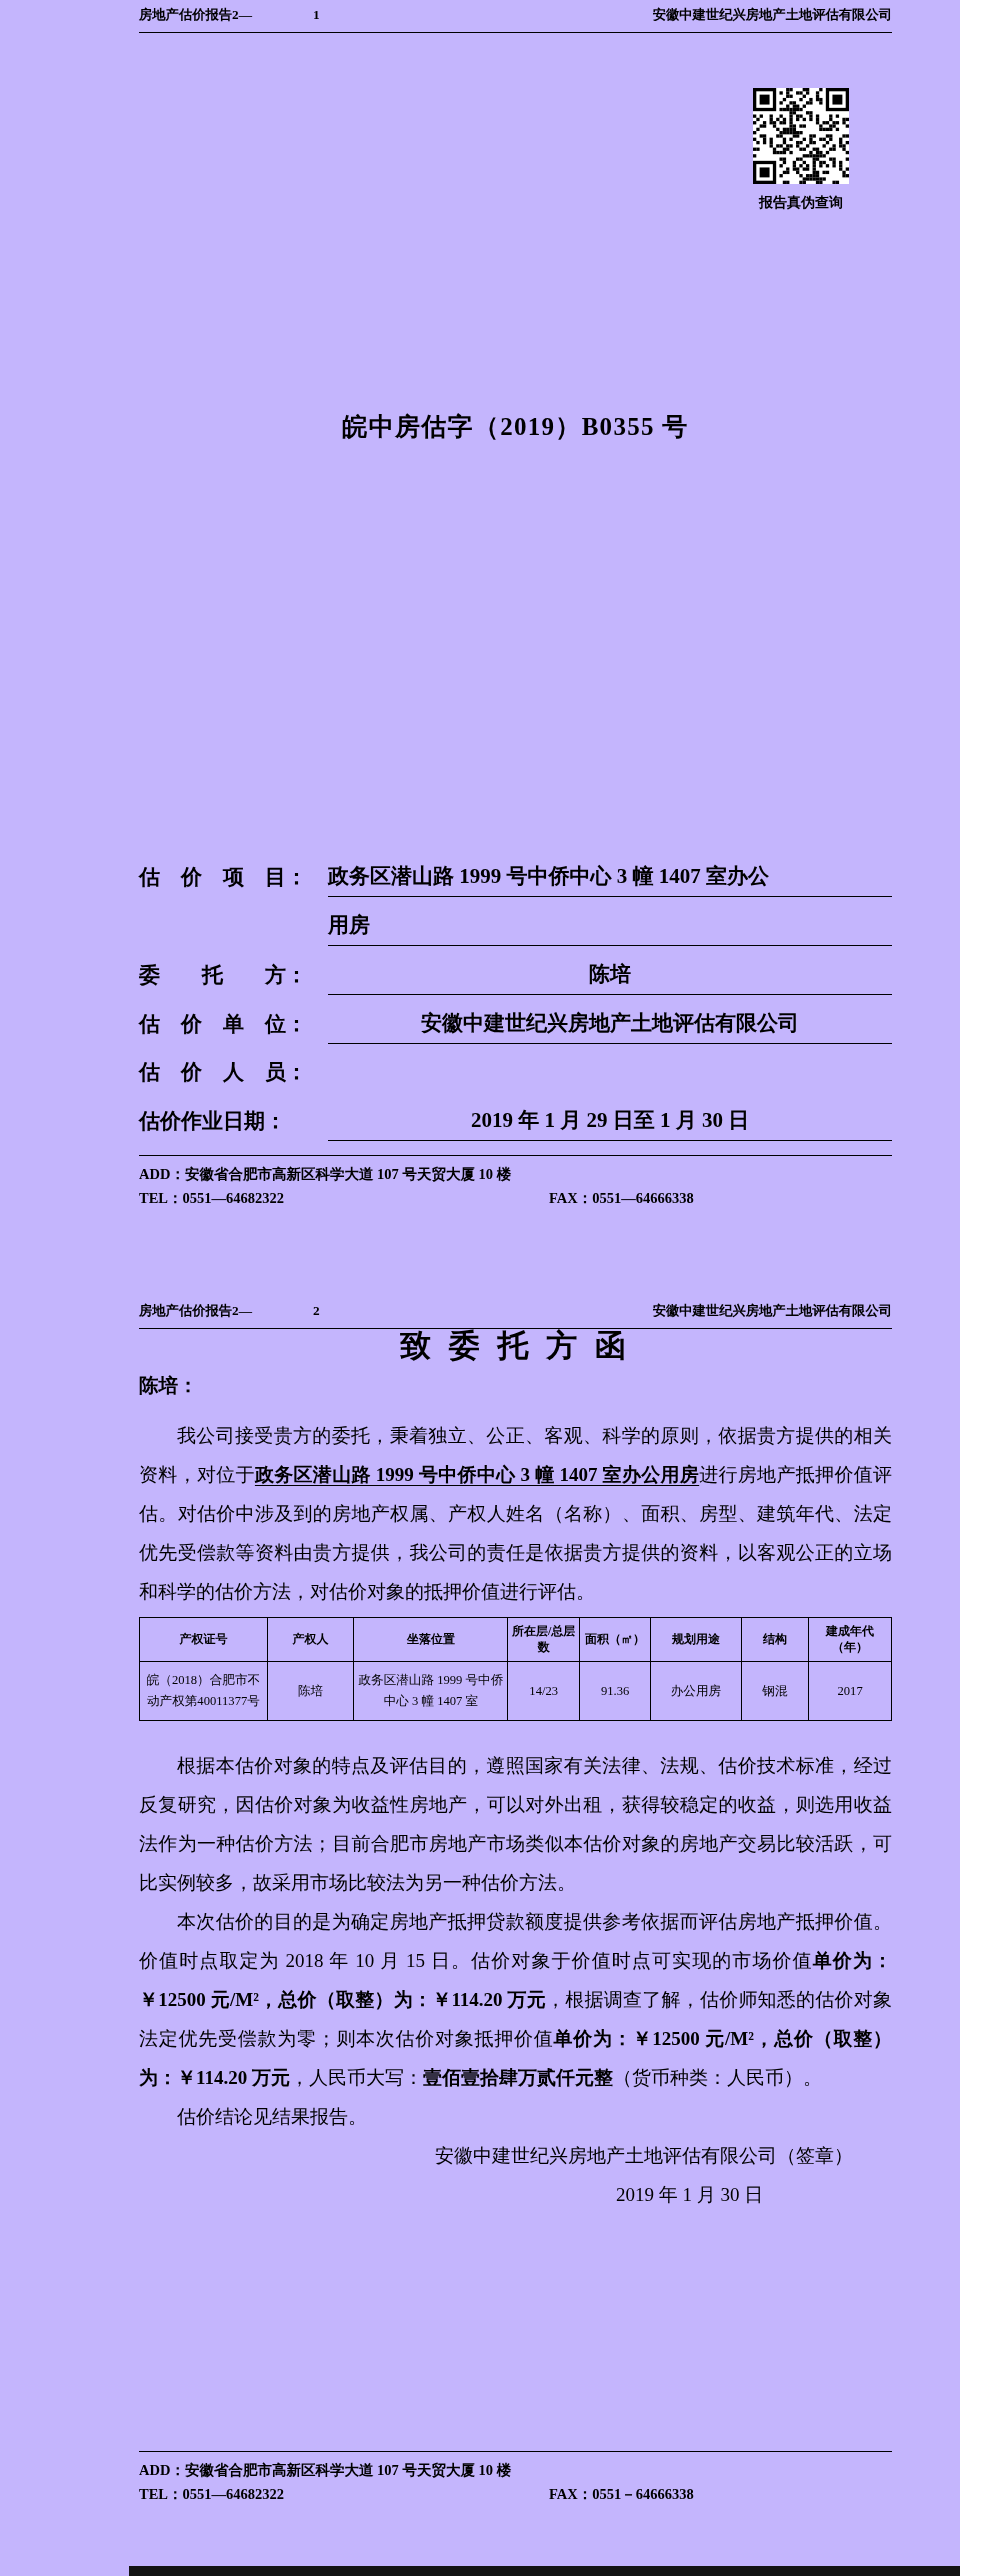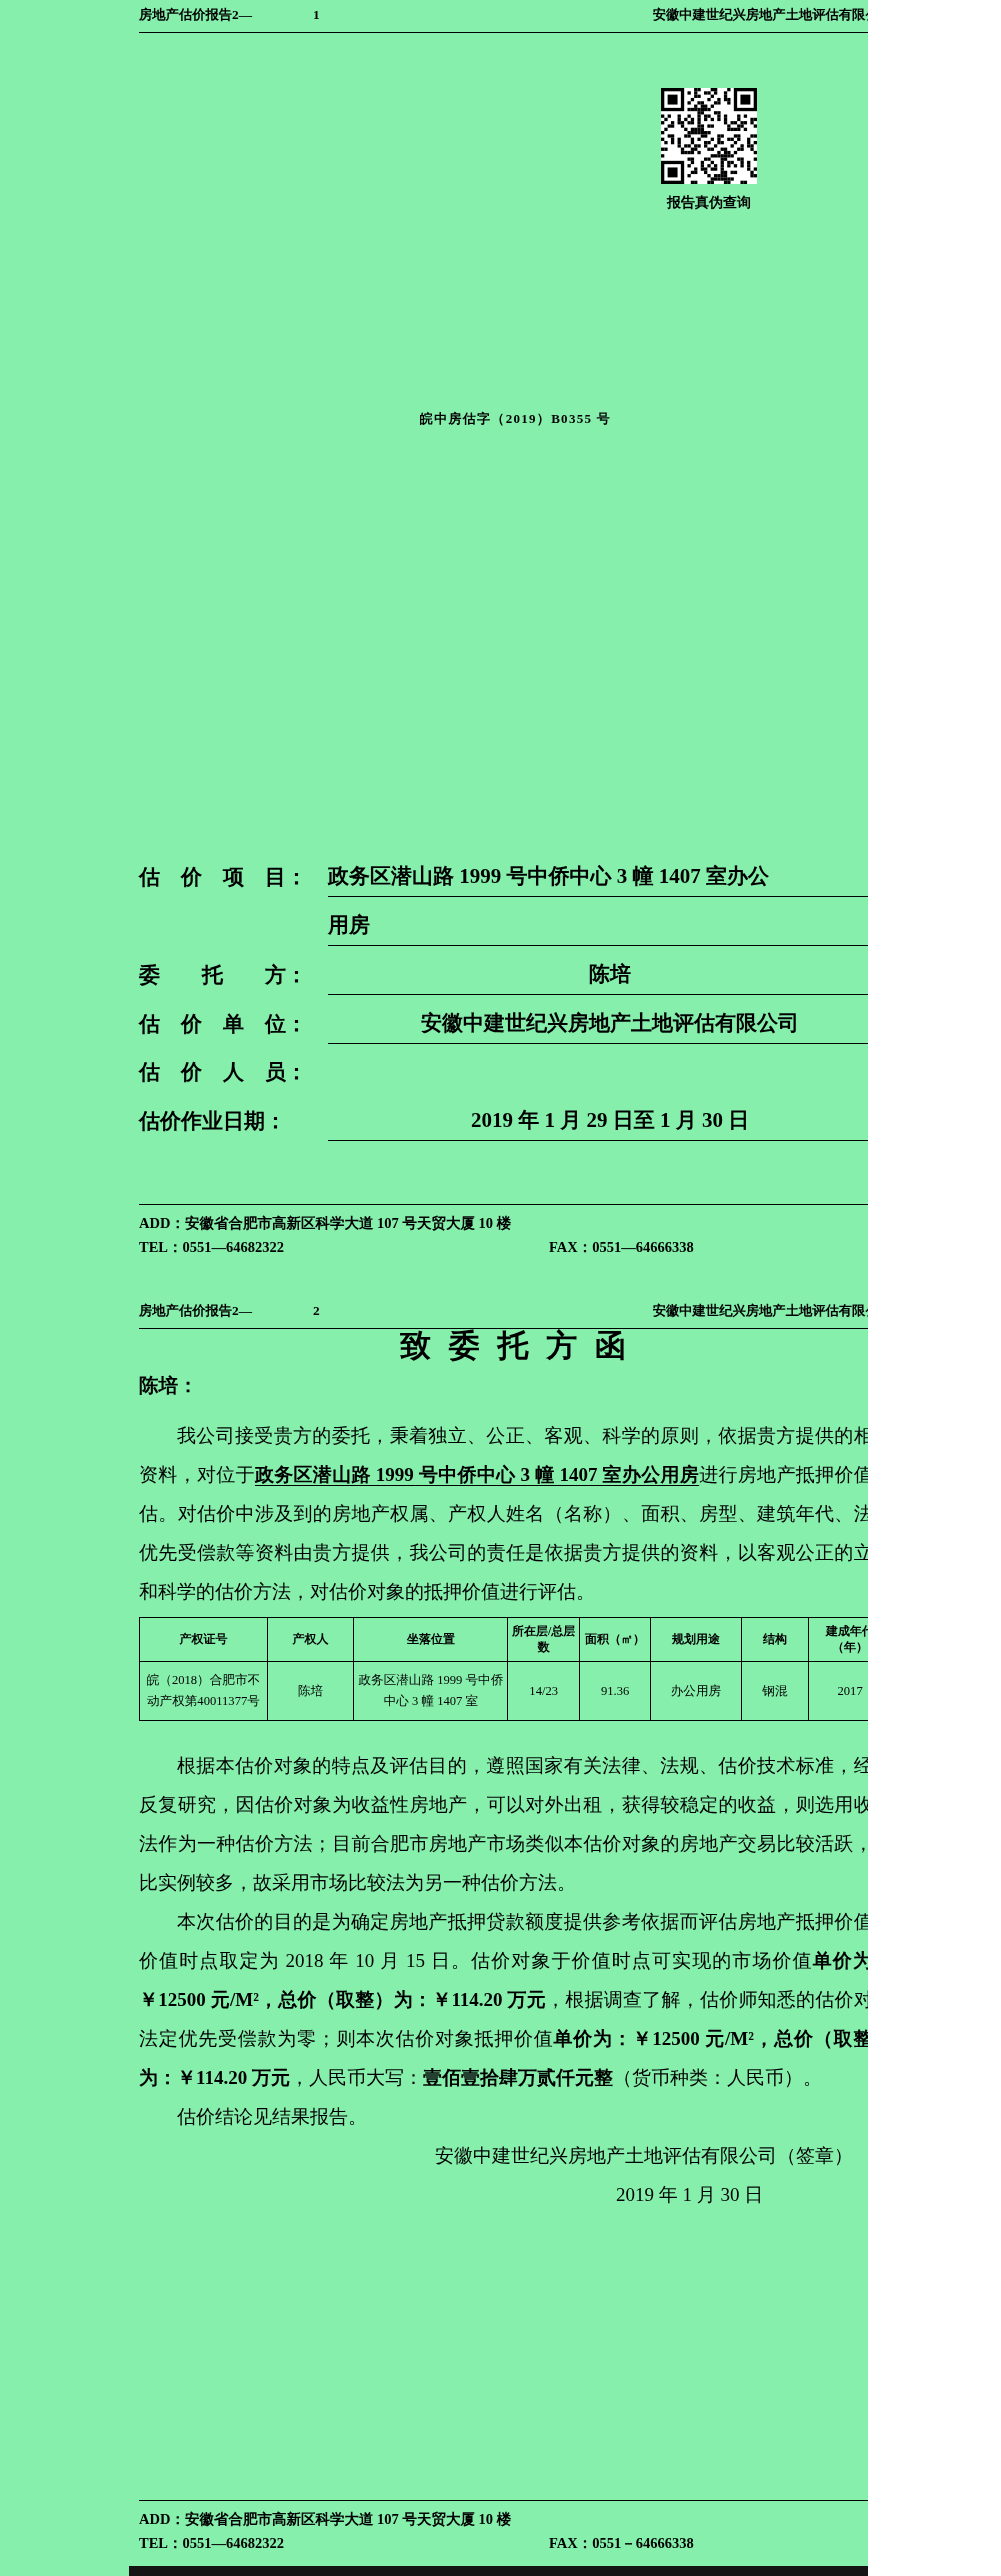--- a/index.html
+++ b/index.html
@@ -2,21 +2,21 @@
 <html style="font-size:10px"><head>
 <meta charset="utf-8">
 <style>
   * { margin:0; padding:0; box-sizing:border-box; }
   html,body { background:#ffffff; }
   body {
     width:1002px; height:2576px; position:relative;
     font-family:"Liberation Serif","DejaVu Serif",serif;
     color:#000;
   }
-  .page { position:relative; width:868px; overflow:hidden; background:#86efac; }
+  .page { position:relative; width:960px; overflow:hidden; background:#c4b5fd; }
   #page1 { height:1296px; }
   #page2 { height:1280px; }
 
   
   .page-header {
     position:absolute; top:6.3px; left:139px; width:753px;
     display:flex; align-items:baseline;
     border-bottom:1.9px solid #000; padding-bottom:7.6px;
     font-size:13.3px; font-weight:bold;
   }
@@ -30,33 +30,33 @@
   .qr { width:96px; height:96px; margin:0 auto; }
   .qr-caption { margin-top:10px; font-size:14px; font-weight:bold; white-space:nowrap; }
 
   .main-title {
     position:absolute; top:303px; left:139px; width:753px;
     text-align:center; font-size:35px; font-weight:bold; letter-spacing:8.8px;
     white-space:nowrap;
   }
   .doc-number {
     position:absolute; top:410px; left:139px; width:753px;
-    text-align:center; font-size:13px; font-weight:bold; letter-spacing:1.3px;
+    text-align:center; font-size:25px; font-weight:bold; letter-spacing:1.3px;
   }
 
   
   .cover-form { position:absolute; top:860px; left:139px; width:753px; font-size:21px; font-weight:bold; }
   .form-row { display:flex; align-items:flex-end; margin-bottom:12.6px; line-height:33px; }
   .form-label { flex:0 0 189px; padding-bottom:2.5px; white-space:nowrap; }
   .form-value { flex:1 1 auto; border-bottom:1.9px solid #000; text-align:center; padding-bottom:2.5px; min-height:35px; }
   .form-value.left { text-align:left; }
 
   
   .page-footer {
-    position:absolute; top:1204px; left:139px; width:753px;
+    position:absolute; top:1155px; left:139px; width:753px;
     border-top:1.9px solid #000; padding-top:8.8px;
     font-size:14.5px; font-weight:bold;
   }
   .footer-row2 { display:flex; margin-top:5px; }
   .footer-fax { margin-left:265px; }
 
   
   .letter-title {
     position:absolute; top:29px; left:139px; width:753px;
     text-align:center; font-size:31px; font-weight:bold; letter-spacing:5px;

